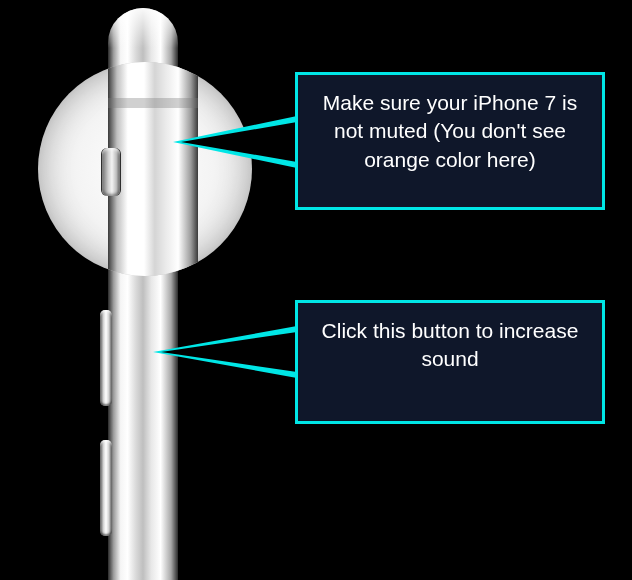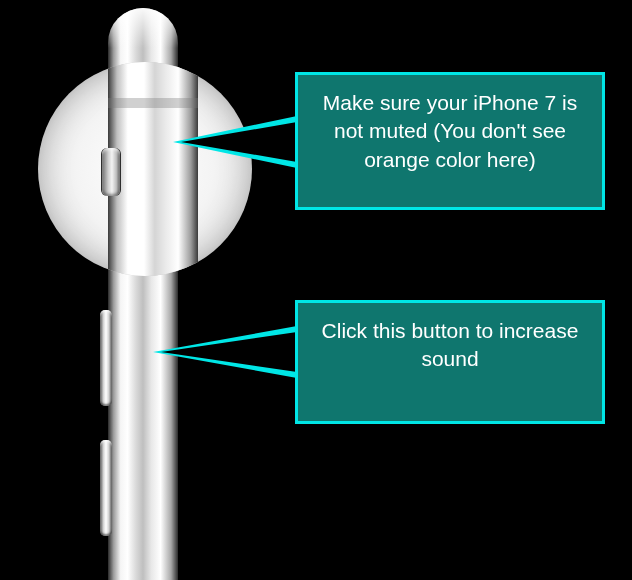--- a/index.html
+++ b/index.html
@@ -121,21 +121,21 @@
     background: linear-gradient(90deg, #555 0%, #d8d8d8 30%, #fff 50%, #cfcfcf 75%, #4a4a4a 100%);
     box-shadow: inset 0 2px 2px rgba(255,255,255,0.6), inset 0 -2px 2px rgba(0,0,0,0.5), -1px 0 1px #000;
   }
   .vol-up { top: 310px; height: 96px; }
   .vol-down { top: 440px; height: 96px; }
 
   
   .callout {
     position: absolute;
     border: 3px solid #00e6e6;
-    background: #0f766e;
+    background: #0f172a;
     color: #fff;
     font-size: 21px;
     line-height: 1.35;
     text-align: center;
     padding: 14px 18px;
     width: 310px;
   }
   .callout-1 { left: 295px; top: 72px; height: 138px; }
   .callout-2 { left: 295px; top: 300px; height: 124px; display:flex; align-items:flex-start; justify-content:center; }
 

